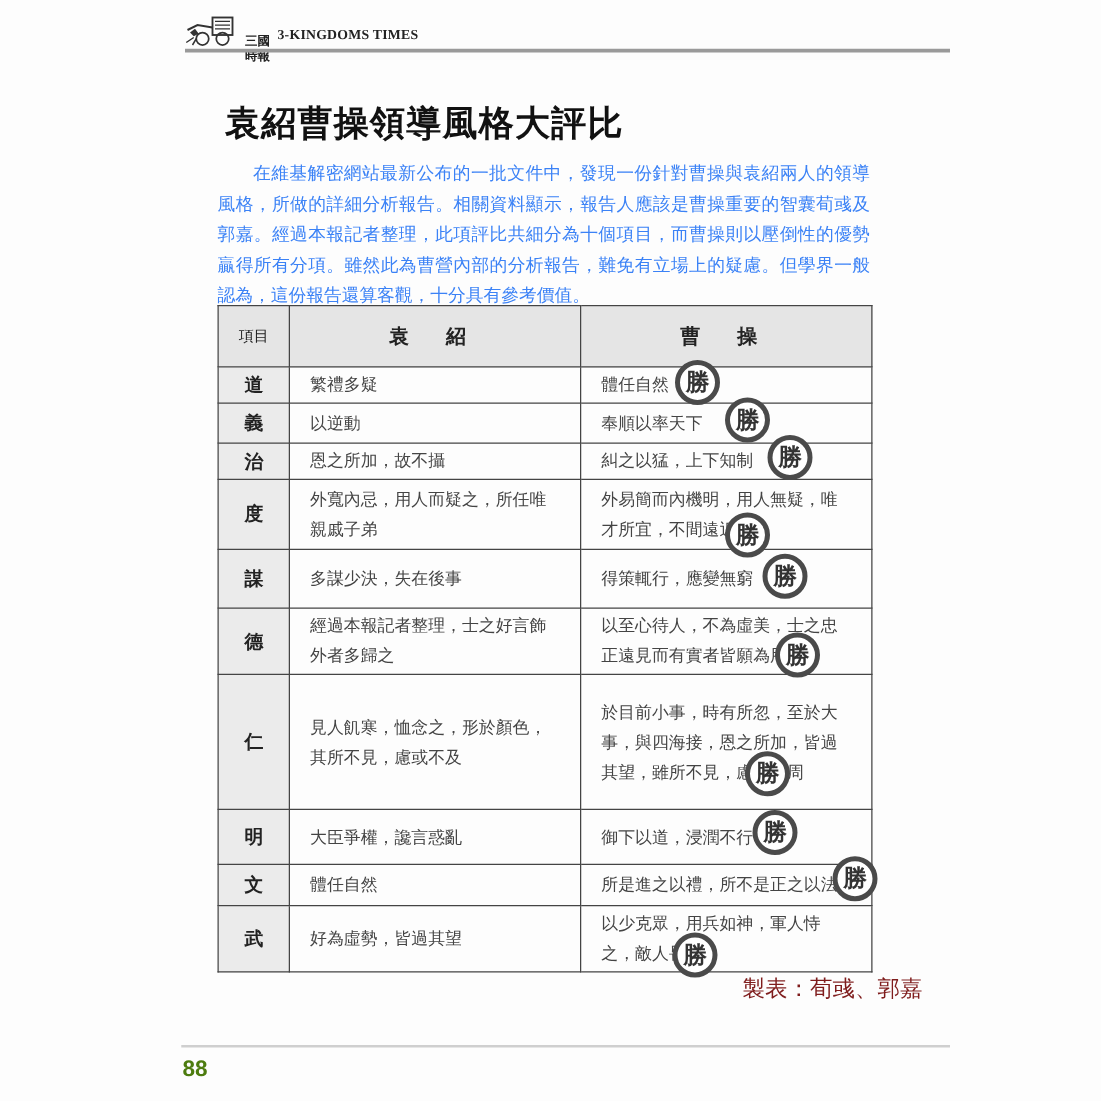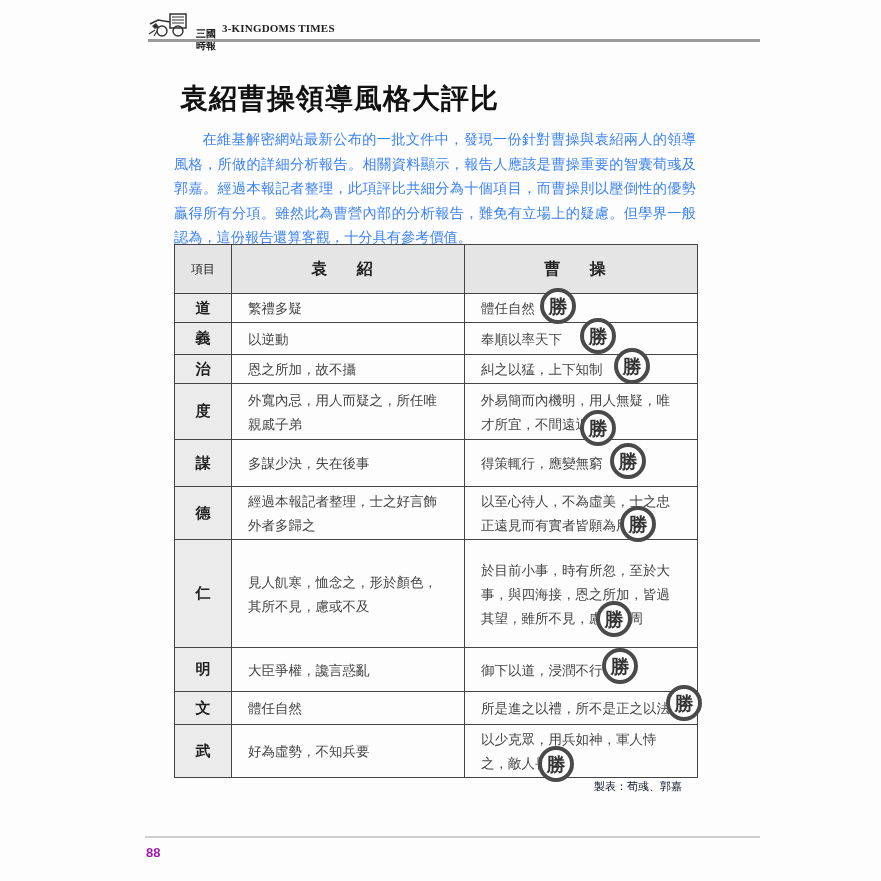--- a/index.html
+++ b/index.html
@@ -24,24 +24,24 @@
   th.h-yuan, th.h-cao { font-size: 16px; font-weight: bold; letter-spacing: 12px; }
   th.h-yuan { width: 233px; }
   td.item { background: #ebebeb; text-align: center; font-family: "DejaVu Sans", sans-serif; font-weight: bold; font-size: 15px; color: #222; }
   td.yuan, td.cao { padding: 2px 14px 2px 16px; line-height: 24px; margin-top: 11px; }
   td.cao { padding-left: 16px; position: relative; }
 
   .stamp { position: absolute; width: 36px; height: 36px; border-radius: 50%; border: 4px solid #4a4a4a; background: #fff;
            display: flex; align-items: center; justify-content: center; font-family: "DejaVu Sans", sans-serif;
            font-size: 19px; font-weight: bold; color: #333; line-height: 1; }
 
-  .credit { position: absolute; left: 594px; top: 779px; font-size: 11px; color: #0f172a; }
+  .credit { position: absolute; left: 594px; top: 779px; font-size: 18px; color: #7f1d1d; }
 
   .foot-rule { position: absolute; left: 145px; top: 836px; width: 615px; height: 2px; background: #cfcfcf; }
-  .page-num { position: absolute; left: 146px; top: 845px; font-family: "Liberation Sans", sans-serif; font-size: 13px; font-weight: bold; color: #a21caf; }
+  .page-num { position: absolute; left: 146px; top: 845px; font-family: "Liberation Sans", sans-serif; font-size: 18px; font-weight: bold; color: #4d7c0f; }
 </style>
 </head>
 <body>
 
 <div class="running-head">
   <svg class="logo" viewBox="0 0 44 26">
     <rect x="22" y="2" width="16" height="14" fill="none" stroke="#333" stroke-width="1.5"></rect>
     <path d="M24 5h12M24 8h12M24 11h12" stroke="#333" stroke-width="1"></path>
     <path d="M2 12 L10 8 L22 10" fill="none" stroke="#333" stroke-width="1.6"></path>
     <path d="M4 14 l4 -3 l3 4 l-4 2z" fill="#333"></path>
@@ -112,21 +112,21 @@
       <td class="yuan">大臣爭權，讒言惑亂</td>
       <td class="cao">御下以道，浸潤不行</td>
     </tr>
     <tr style="height:33px">
       <td class="item">文</td>
       <td class="yuan">體任自然</td>
       <td class="cao">所是進之以禮，所不是正之以法</td>
     </tr>
     <tr style="height:49px">
       <td class="item">武</td>
-      <td class="yuan">好為虛勢，不知兵要</td>
+      <td class="yuan">好為虛勢，皆過其望</td>
       <td class="cao">以少克眾，用兵如神，軍人恃之，敵人畏之</td>
     </tr>
   </tbody>
 </table>
 
 <div class="stamp" style="left:540px; top:288px;">勝</div>
 <div class="stamp" style="left:580px; top:318px;">勝</div>
 <div class="stamp" style="left:614px; top:348px;">勝</div>
 <div class="stamp" style="left:580px; top:410px;">勝</div>
 <div class="stamp" style="left:610px; top:443px;">勝</div>

